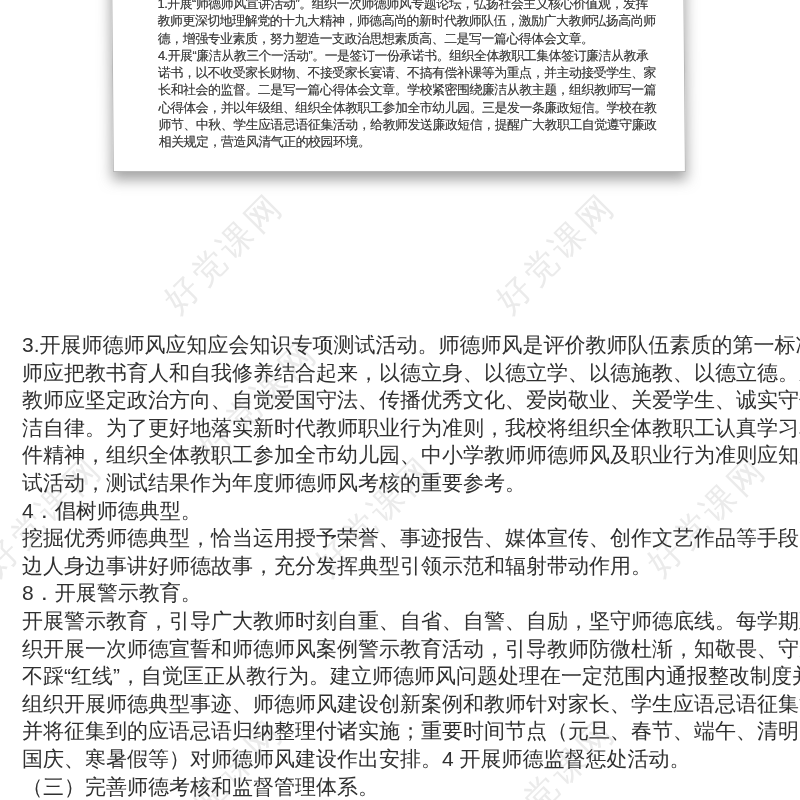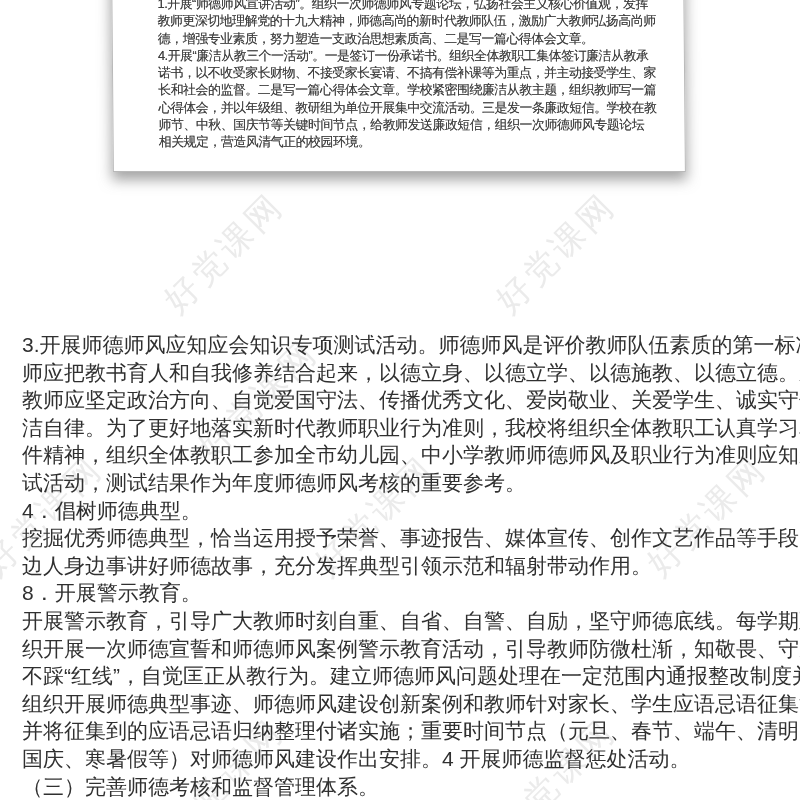--- a/index.html
+++ b/index.html
@@ -99,22 +99,22 @@
   </div>
 
   <div class="scan">
     <div class="scan-lines">
         <div class="scan-line">1.开展“师德师风宣讲活动”。组织一次师德师风专题论坛，弘扬社会主义核心价值观，发挥</div>
         <div class="scan-line">教师更深切地理解党的十九大精神，师德高尚的新时代教师队伍，激励广大教师弘扬高尚师</div>
         <div class="scan-line">德，增强专业素质，努力塑造一支政治思想素质高、二是写一篇心得体会文章。</div>
         <div class="scan-line">4.开展“廉洁从教三个一活动”。一是签订一份承诺书。组织全体教职工集体签订廉洁从教承</div>
         <div class="scan-line">诺书，以不收受家长财物、不接受家长宴请、不搞有偿补课等为重点，并主动接受学生、家</div>
         <div class="scan-line">长和社会的监督。二是写一篇心得体会文章。学校紧密围绕廉洁从教主题，组织教师写一篇</div>
-        <div class="scan-line">心得体会，并以年级组、教研组为单位开展集中交流活动。三是发一条廉政短信。学校在教</div>
-        <div class="scan-line">师节、中秋、国庆节等关键时间节点，给教师发送廉政短信，组织一次师德师风专题论坛</div>
+        <div class="scan-line">心得体会，并以年级组、组织全体教职工参加全市幼儿园。三是发一条廉政短信。学校在教</div>
+        <div class="scan-line">师节、中秋、学生应语忌语征集活动，给教师发送廉政短信，提醒广大教职工自觉遵守廉政</div>
         <div class="scan-line">相关规定，营造风清气正的校园环境。</div>
       </div>
   </div>
 
   <div class="article">
     <div>
         <div class="article-line">3.开展师德师风应知应会知识专项测试活动。师德师风是评价教师队伍素质的第一标准。教</div>
         <div class="article-line">师应把教书育人和自我修养结合起来，以德立身、以德立学、以德施教、以德立德。新时代</div>
         <div class="article-line">教师应坚定政治方向、自觉爱国守法、传播优秀文化、爱岗敬业、关爱学生、诚实守信、廉</div>
         <div class="article-line">洁自律。为了更好地落实新时代教师职业行为准则，我校将组织全体教职工认真学习相关文</div>

